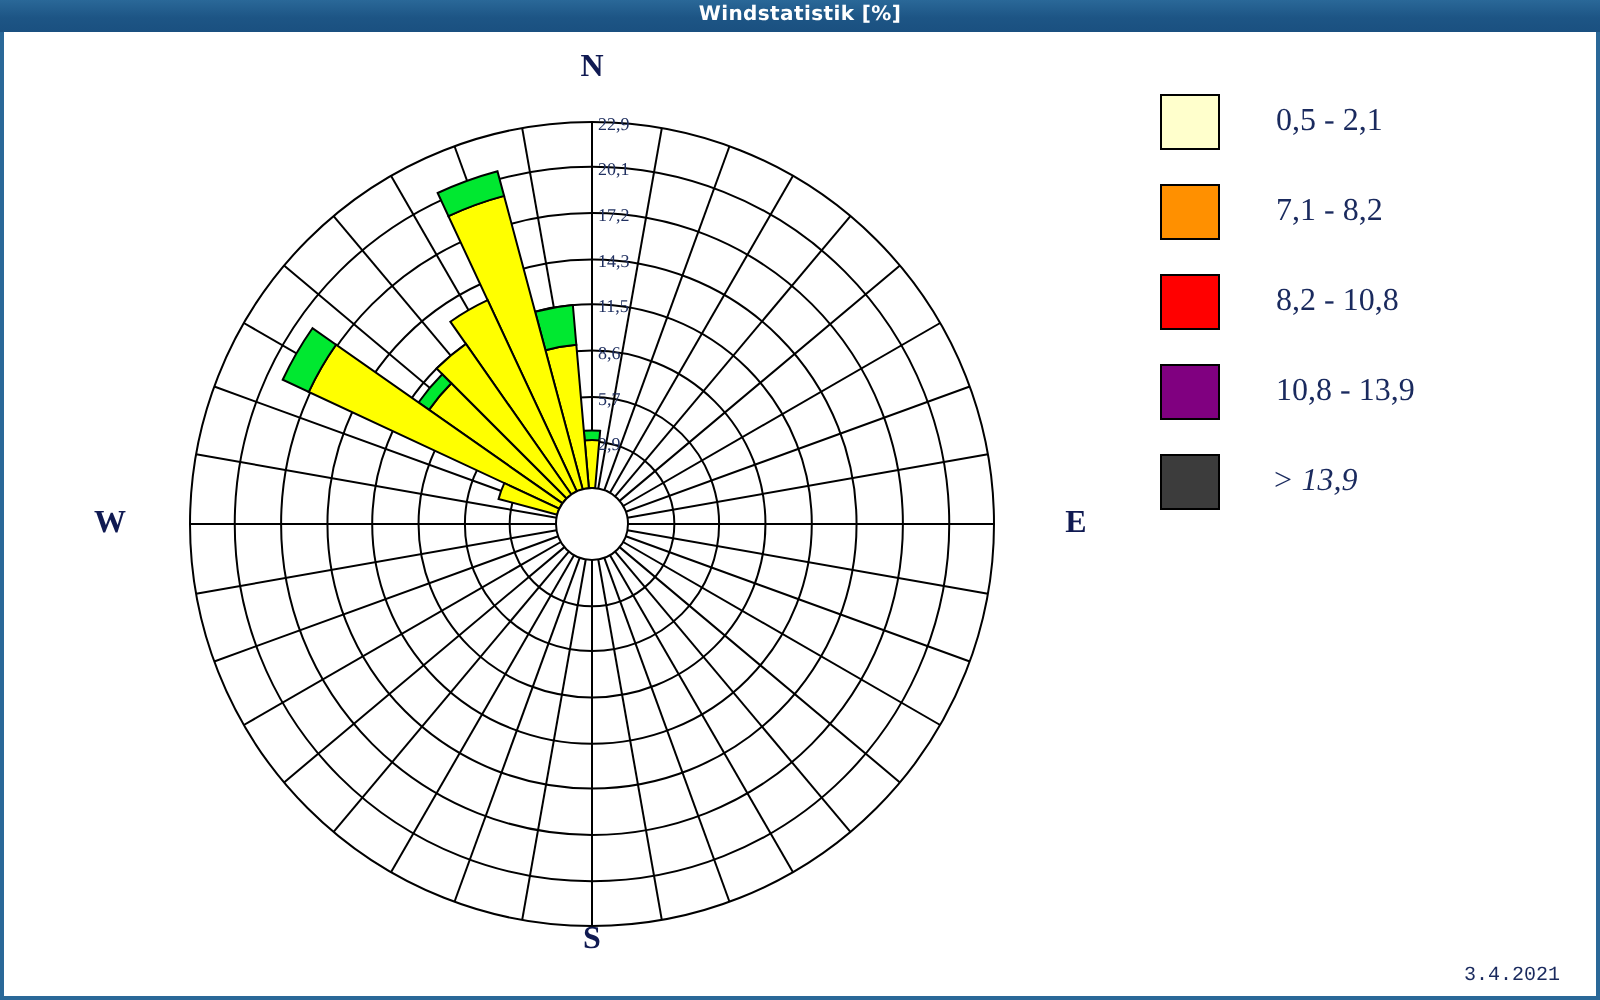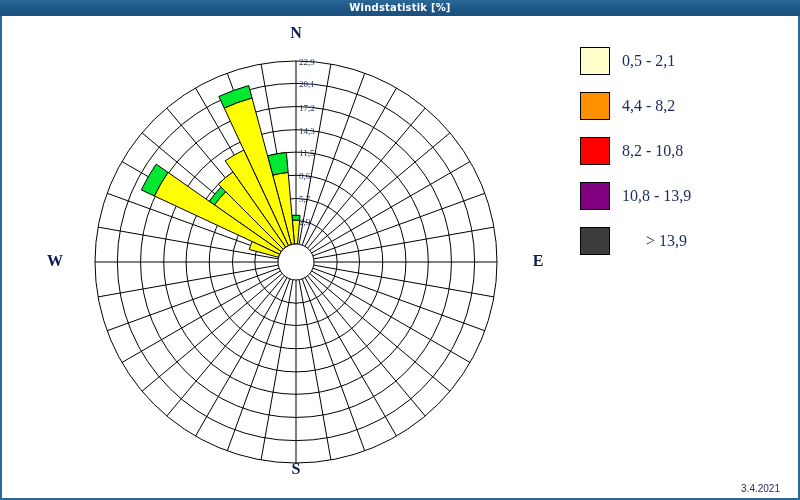--- a/index.html
+++ b/index.html
@@ -52,30 +52,30 @@
   }
   .legend-row{
     display:flex;align-items:center;height:45px;
   }
   .legend-swatch{
     width:30px;height:28px;box-sizing:border-box;
     border:1px solid #000000;
     flex:0 0 auto;
   }
   .legend-label{
-    margin-left:12px;
+    margin-left:28px;
     font-family:"Liberation Serif", serif;
     font-size:16px;color:#1a2a5e;white-space:nowrap;
   }
-  .legend-label.gt{margin-left:36px;}
+  .legend-label.gt{margin-left:26px;font-style:italic;}
 
   
   #footer-date{
     position:absolute;right:18px;bottom:4px;
-    font-family:Liberation Sans, sans-serif;
+    font-family:Liberation Mono, monospace;
     font-size:10px;color:#1a2a5e;
   }
 </style>
 </head>
 <body>
 
 <div id="app">
 
   <div id="titlebar">
     <div id="titlebar-text">Windstatistik [%]</div>
@@ -166,21 +166,21 @@
       </svg>
     </div>
 
     <div id="legend">
       <div class="legend-row">
         <div class="legend-swatch" style="background: rgb(255, 255, 204);"></div>
         <div class="legend-label">0,5 - 2,1</div>
       </div>
       <div class="legend-row">
         <div class="legend-swatch" style="background: rgb(255, 144, 0);"></div>
-        <div class="legend-label">4,4 - 8,2</div>
+        <div class="legend-label">7,1 - 8,2</div>
       </div>
       <div class="legend-row">
         <div class="legend-swatch" style="background: rgb(255, 0, 0);"></div>
         <div class="legend-label">8,2 - 10,8</div>
       </div>
       <div class="legend-row">
         <div class="legend-swatch" style="background: rgb(128, 0, 128);"></div>
         <div class="legend-label">10,8 - 13,9</div>
       </div>
       <div class="legend-row">

